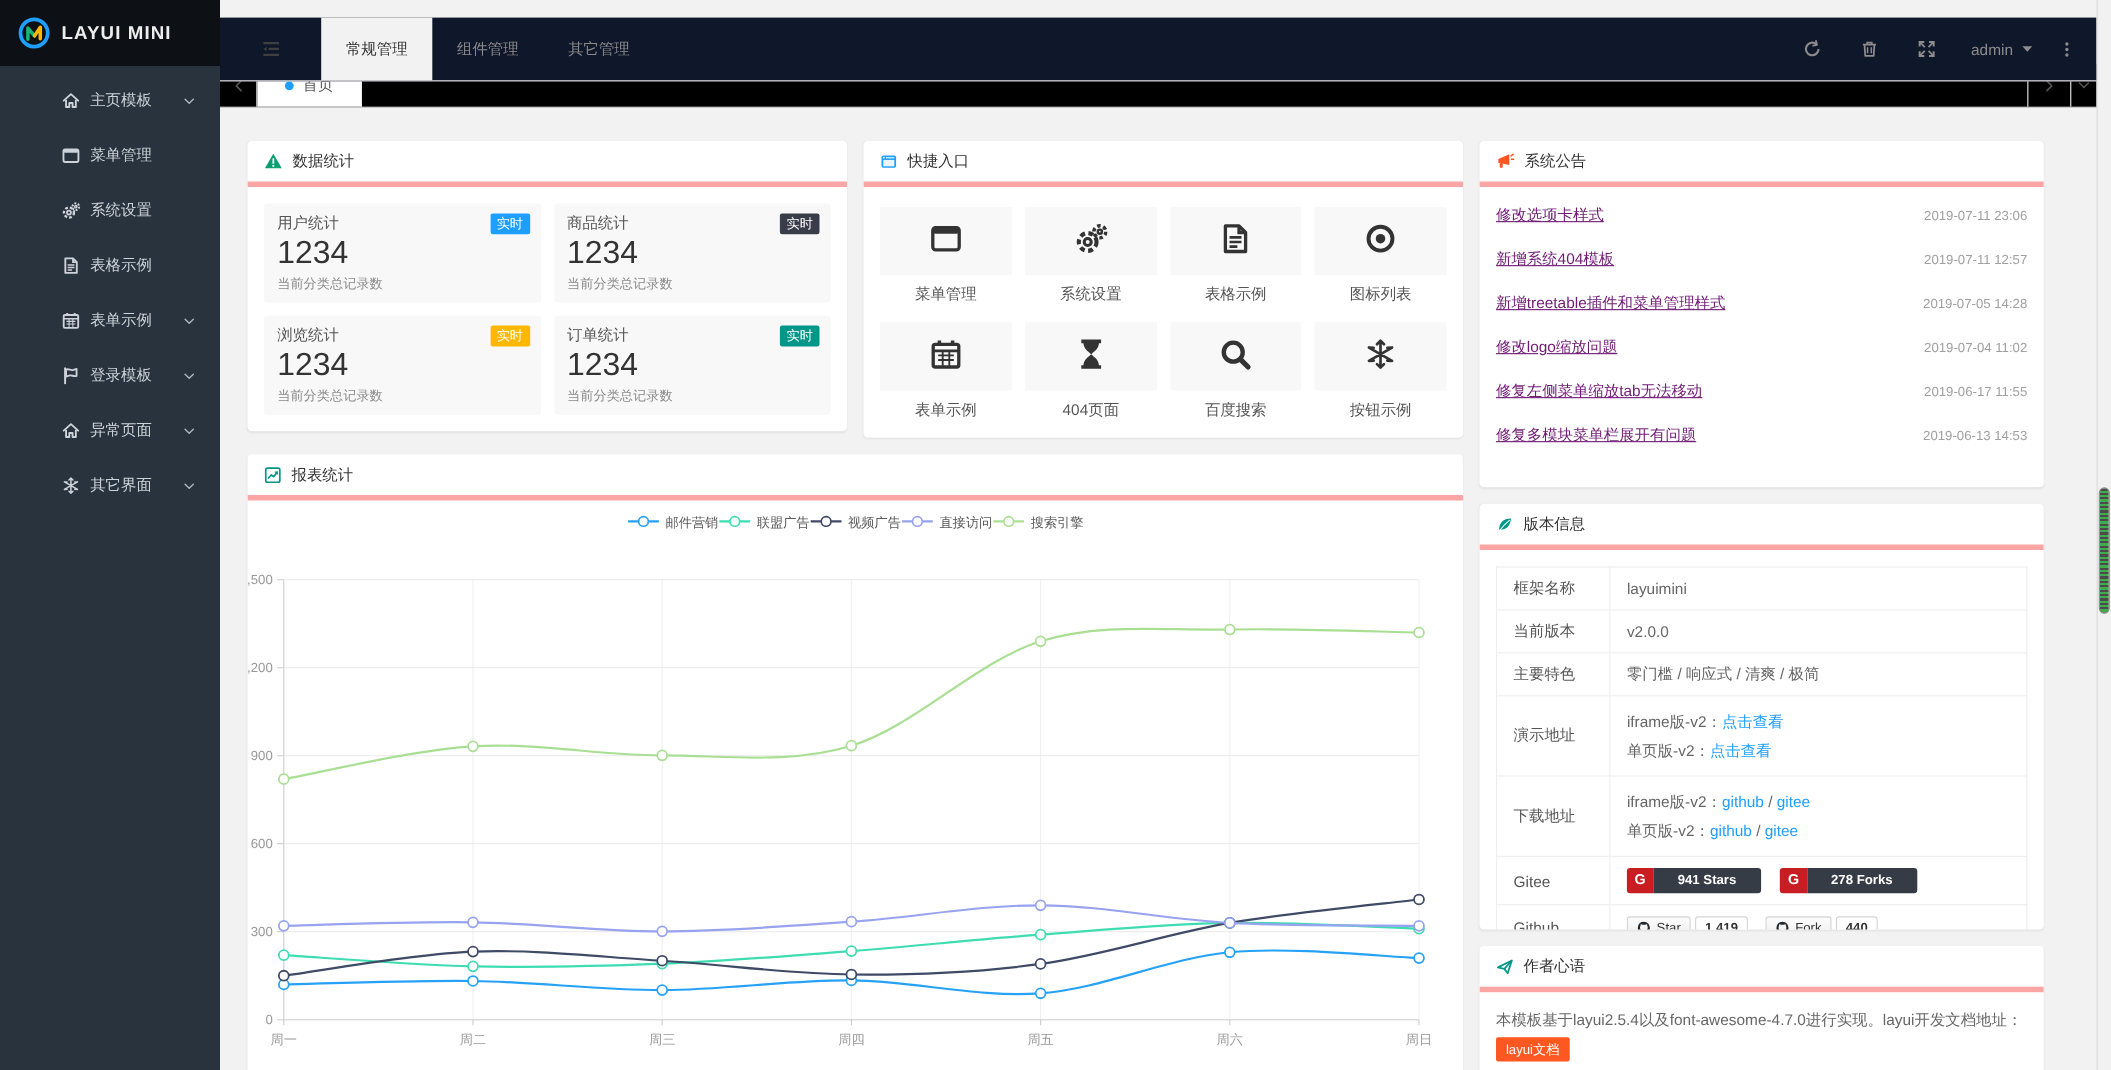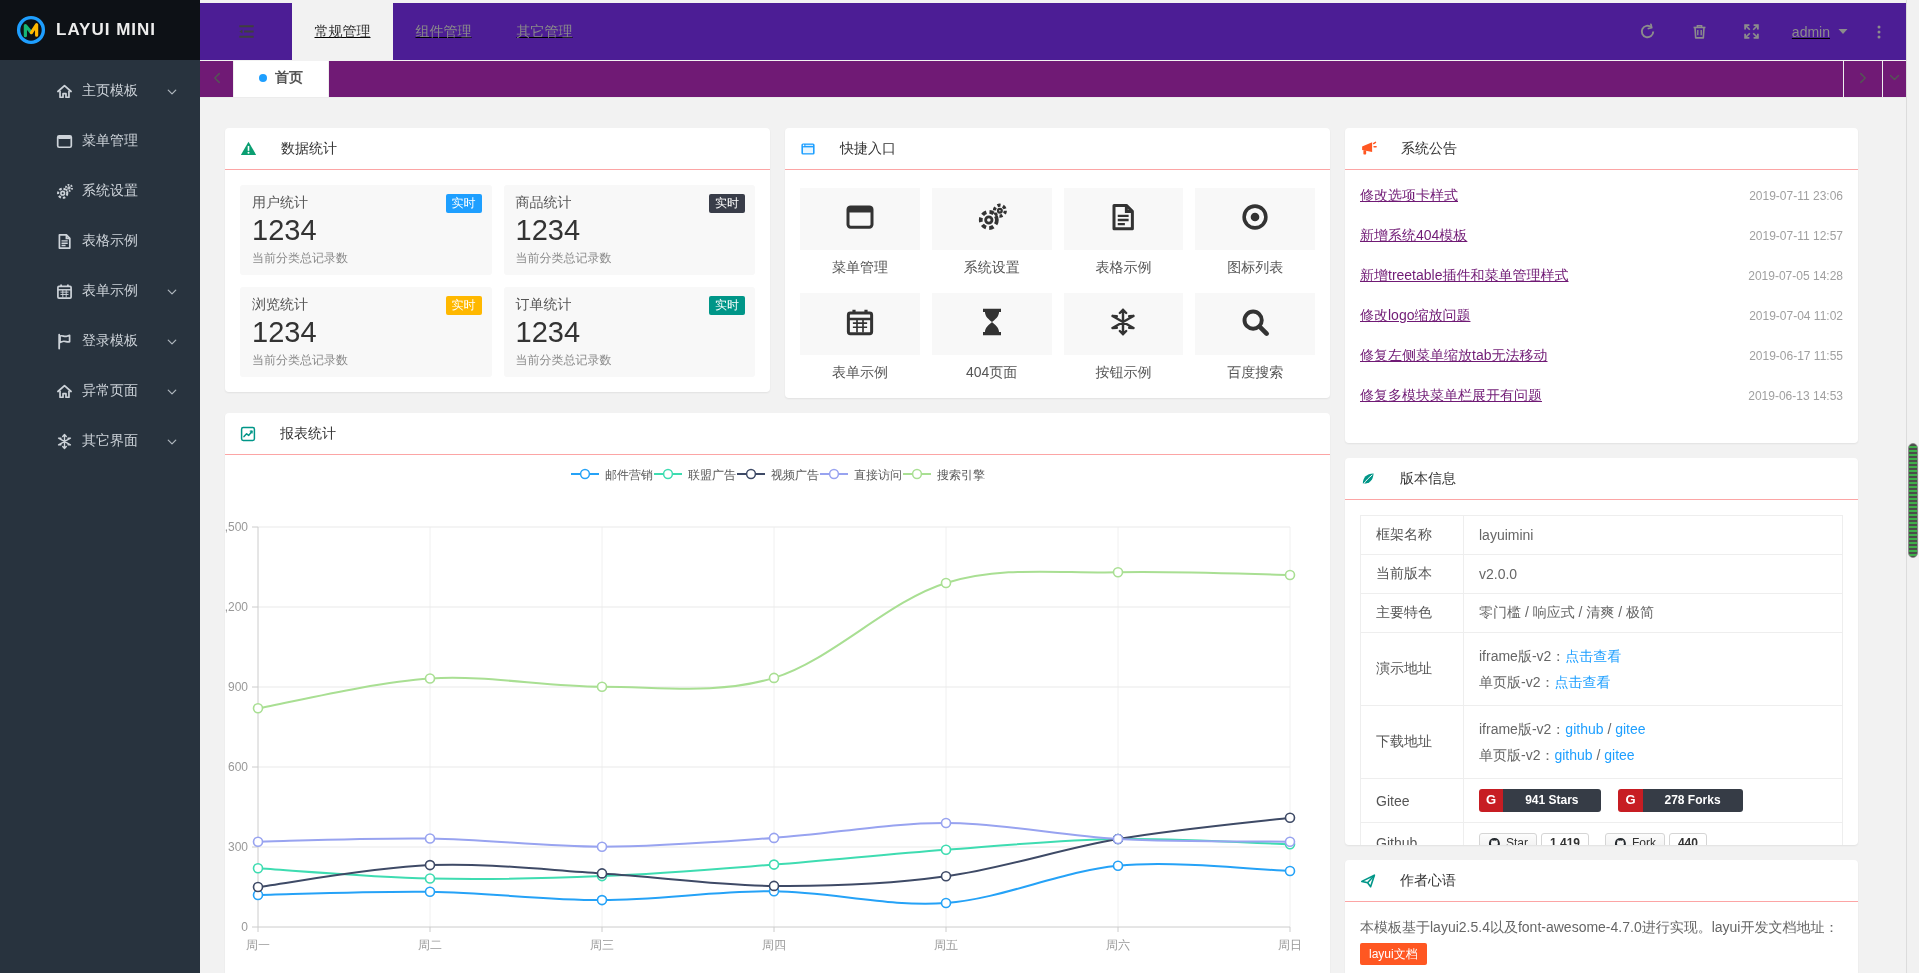--- a/index.html
+++ b/index.html
@@ -10,42 +10,42 @@
   
   .sidebar { position:absolute; left:0; top:0; width:200px; height:100%; background:#28333e; z-index:5; }
   .logo { height:60px; background:#0d1116; display:flex; align-items:center; padding-left:16px; gap:10px; cursor:pointer; }
   .logo-text { color:#ededed; font-weight:bold; font-size:17px; letter-spacing:1px; }
   .menu { padding-top:6px; }
   .menu-item { height:50px; display:flex; align-items:center; color:#cdd3d9; font-size:14px; padding-left:55px; position:relative; cursor:pointer; }
   .menu-item .mi-icon { display:inline-flex; width:18px; justify-content:center; margin-right:9px; }
   .menu-item .mi-caret { position:absolute; right:22px; top:19px; }
 
   
-  .topbar { position:absolute; left:200px; top:3px; width:1706px; height:58px; background:#4c1d95; display:flex; align-items:stretch; z-index:4; border-bottom:1px solid #f2f2f2;text-decoration:underline; }
+  .topbar { position:absolute; left:200px; top:16px; width:1706px; height:58px; background:#0f172a; display:flex; align-items:stretch; z-index:4; border-bottom:1px solid #f2f2f2; }
   .collapse-zone { width:92px; display:flex; align-items:center; justify-content:center; cursor:pointer; }
   .nav-tabs { display:flex; }
   .nav-tab { width:101px; display:flex; align-items:center; justify-content:center; font-size:14px; color:#8a8a8a; cursor:pointer; }
   .nav-tab.active { background:#f2f2f2; color:#333; }
   .topbar-right { margin-left:auto; display:flex; align-items:flex-start; padding-right:10px; }
   .tb-ico { width:52px; display:flex; justify-content:center; align-items:center; cursor:pointer; height:100%; }
   .tb-user { display:flex; align-items:center; gap:8px; color:#8c8c8c; font-size:14px; padding:0 14px; cursor:pointer; height:100%; }
   .tb-more { width:34px; display:flex; justify-content:center; align-items:center; cursor:pointer; height:100%; }
 
   
-  .tabbar { position:absolute; left:200px; top:58px; width:1706px; height:40px; background:#701a75; border-bottom:1px solid #ececec; display:flex; z-index:3;font-weight:bold; }
+  .tabbar { position:absolute; left:200px; top:58px; width:1706px; height:40px; background:#000000; border-bottom:1px solid #ececec; display:flex; z-index:3; }
   .tb-btn { width:34px; border-right:1px solid #eee; display:flex; align-items:center; justify-content:center; cursor:pointer; }
   .tb-btn.right { border-right:none; border-left:1px solid #eee; }
   .tb-btn.w39 { width:39px; } .tb-btn.w24 { width:24px; }
   .tb-tab { width:95px; border-right:1px solid #eee; display:flex; align-items:center; justify-content:center; gap:8px; font-size:14px; color:#555; cursor:pointer; background:#fff; }
   .tb-tab .dot { width:8px; height:8px; border-radius:50%; background:#1E9FFF; }
   .tb-spacer { flex:1; }
 
   
   .panel { position:absolute; background:#fff; border-radius:4px; box-shadow:0 1px 2px rgba(0,0,0,.07); overflow:hidden; }
-  .panel-h { height:42px; display:flex; align-items:center; padding:0 15px; border-bottom:1px solid #fca5a5; font-size:14px; color:#333; gap:24px; }
+  .panel-h { height:42px; display:flex; align-items:center; padding:0 15px; border-bottom:5px solid #fca5a5; font-size:14px; color:#333; gap:9px; }
   .panel-b { padding:15px; }
 
   .p-stats   { left:225px;  top:128px; width:545px;  height:264px; }
   .p-quick   { left:785px;  top:128px; width:545px;  height:270px; }
   .p-report  { left:225px;  top:413px; width:1105px; height:600px; }
   .p-notice  { left:1345px; top:128px; width:513px;  height:315px; }
   .p-version { left:1345px; top:458px; width:513px;  height:387px; }
   .p-author  { left:1345px; top:860px; width:513px;  height:200px; }
 
   
@@ -403,33 +403,33 @@
             <span><svg width="30" height="30" viewBox="0 0 16 16" fill="none" xmlns="http://www.w3.org/2000/svg">
                 <path d="M3.2 1.8 H12.8 M3.2 14.2 H12.8" stroke="#333" stroke-width="1.8"></path>
                 <path d="M4.2 2.2 C4.2 5.4 6.6 6.6 8 8 C6.6 9.4 4.2 10.6 4.2 13.8 H11.8 C11.8 10.6 9.4 9.4 8 8 C9.4 6.6 11.8 5.4 11.8 2.2 Z" fill="#333"></path>
               </svg></span>
           </div>
           <div class="qi-label">404页面</div>
         </div>
         <div class="quick-item">
           <div class="qi-box">
             <span><svg width="30" height="30" viewBox="0 0 16 16" fill="none" xmlns="http://www.w3.org/2000/svg">
-                <path d="M8 1.5 V14.5 M2.4 4.8 L13.6 11.2 M13.6 4.8 L2.4 11.2 M8 1.5 L6.3 3.2 M8 1.5 L9.7 3.2 M8 14.5 L6.3 12.8 M8 14.5 L9.7 12.8 M2.4 4.8 L4.7 4.9 M13.6 11.2 L11.3 11.1 M13.6 4.8 L11.3 4.9 M2.4 11.2 L4.7 11.1" stroke="#333" stroke-width="1.3" stroke-linecap="round"></path>
-              </svg></span>
-          </div>
-          <div class="qi-label">按钮示例</div>
-        </div>
-        <div class="quick-item">
-          <div class="qi-box">
-            <span><svg width="30" height="30" viewBox="0 0 16 16" fill="none" xmlns="http://www.w3.org/2000/svg">
                 <circle cx="7" cy="7" r="4.6" stroke="#333" stroke-width="2.1" fill="none"></circle>
                 <path d="M10.6 10.6 L14.2 14.2" stroke="#333" stroke-width="2.5" stroke-linecap="round"></path>
               </svg></span>
           </div>
           <div class="qi-label">百度搜索</div>
+        </div>
+        <div class="quick-item">
+          <div class="qi-box">
+            <span><svg width="30" height="30" viewBox="0 0 16 16" fill="none" xmlns="http://www.w3.org/2000/svg">
+                <path d="M8 1.5 V14.5 M2.4 4.8 L13.6 11.2 M13.6 4.8 L2.4 11.2 M8 1.5 L6.3 3.2 M8 1.5 L9.7 3.2 M8 14.5 L6.3 12.8 M8 14.5 L9.7 12.8 M2.4 4.8 L4.7 4.9 M13.6 11.2 L11.3 11.1 M13.6 4.8 L11.3 4.9 M2.4 11.2 L4.7 11.1" stroke="#333" stroke-width="1.3" stroke-linecap="round"></path>
+              </svg></span>
+          </div>
+          <div class="qi-label">按钮示例</div>
         </div>
       </div>
   </section>
 
   <section class="panel p-report">
     <div class="panel-h">
       <span style="display: inline-flex;">
           <svg width="16" height="16" viewBox="0 0 16 16" fill="none" xmlns="http://www.w3.org/2000/svg">
             <rect x="1.6" y="1.6" width="12.8" height="12.8" rx="1.6" stroke="#009688" stroke-width="1.5" fill="none"></rect>
             <path d="M4 10.6 L6.6 7.8 L8.8 9.4 L12 5.2" stroke="#009688" stroke-width="1.5" stroke-linecap="round" stroke-linejoin="round" fill="none"></path>

